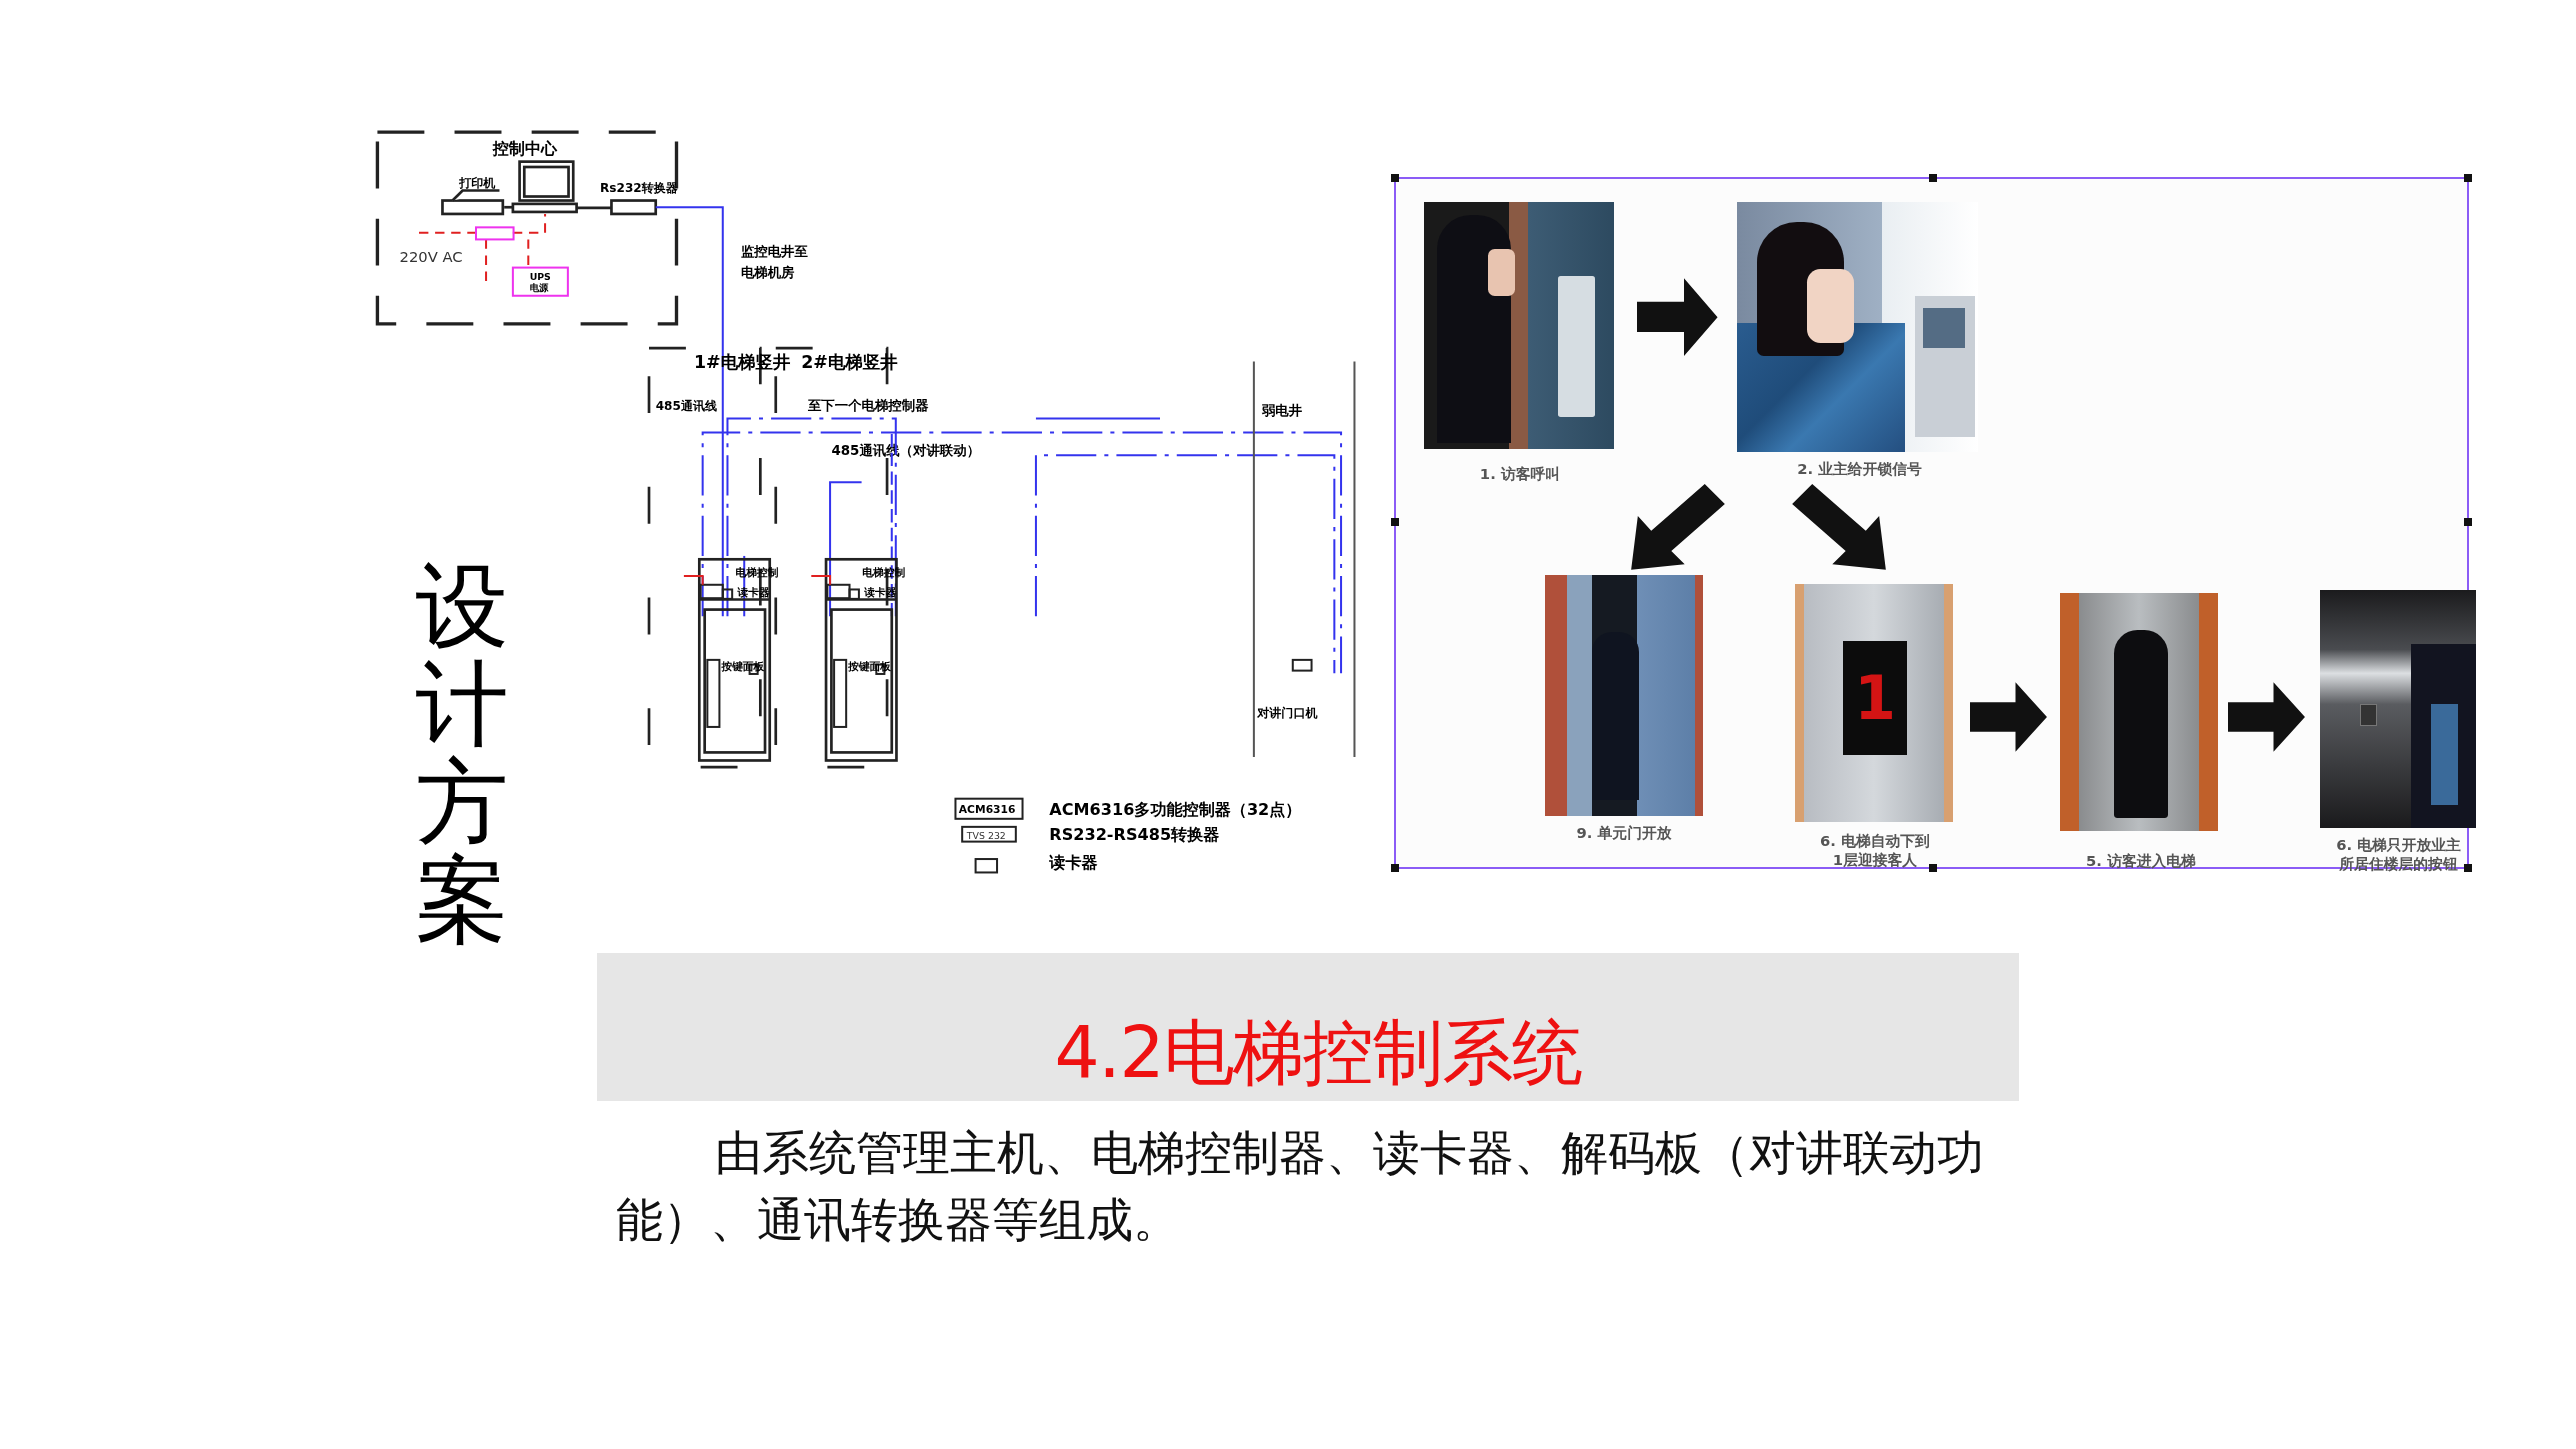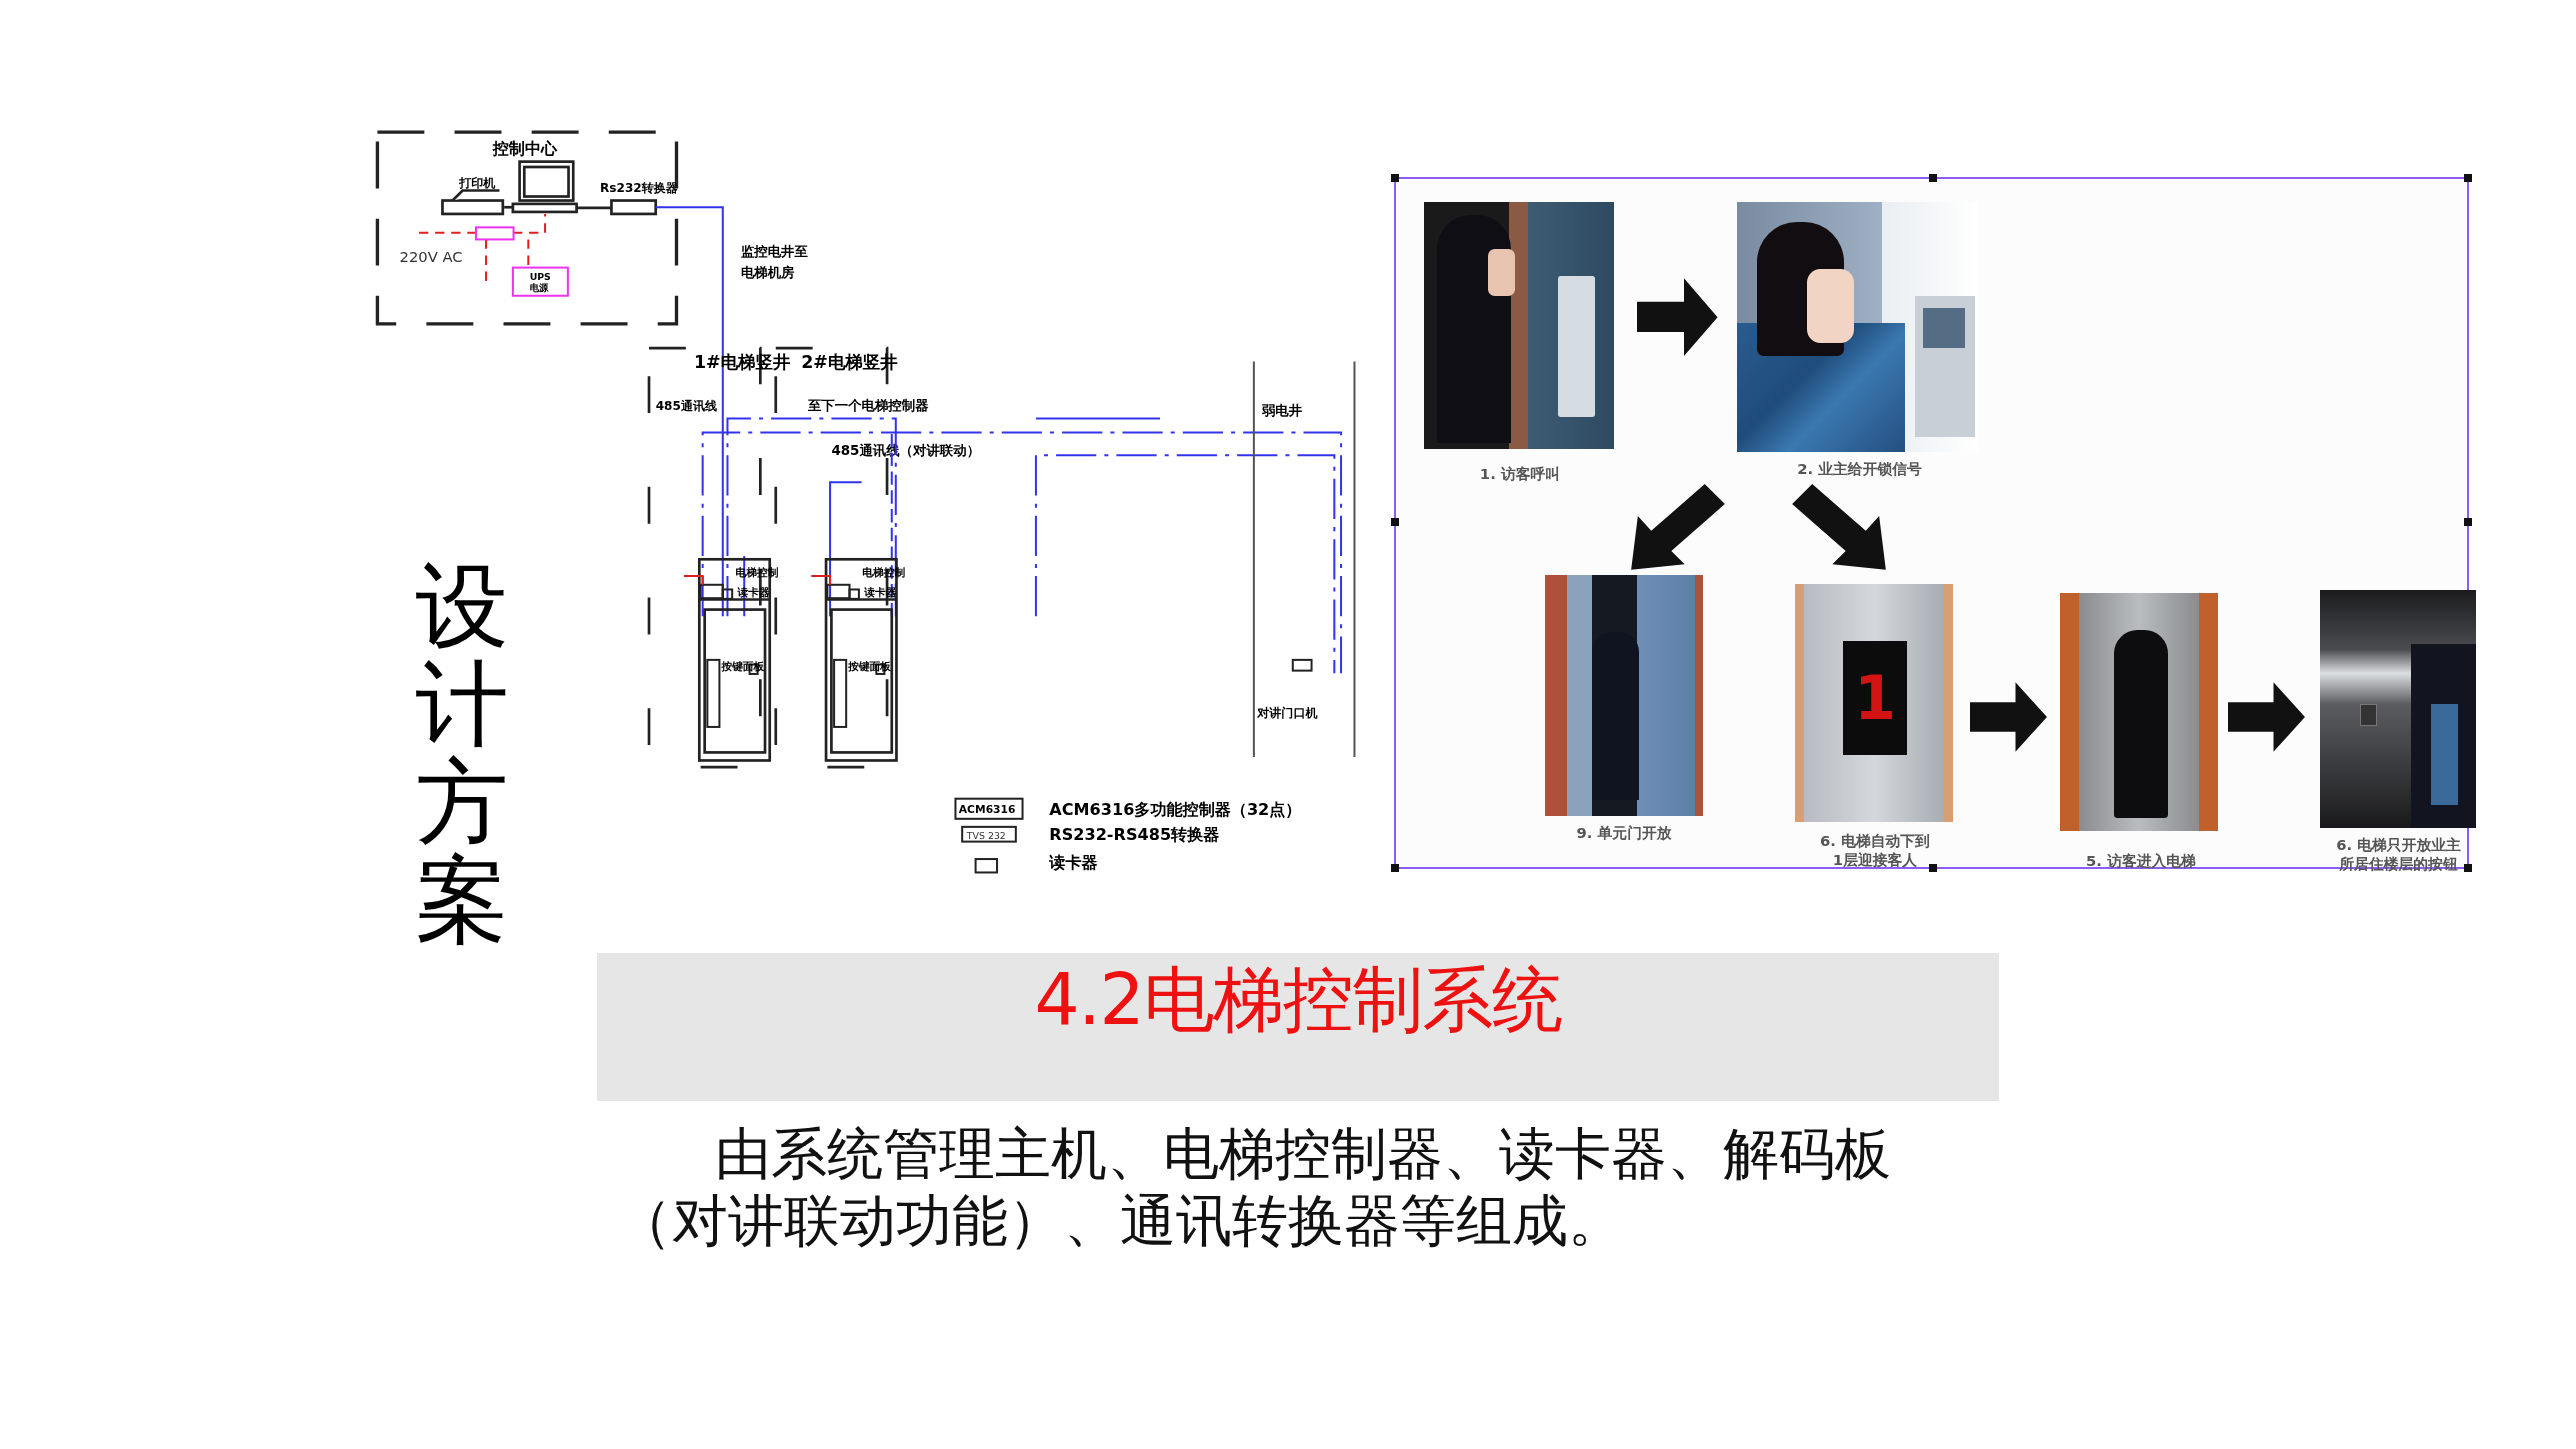--- a/index.html
+++ b/index.html
@@ -12,23 +12,23 @@
   .diagram { left:362px; top:113px; width:1026px; height:792px; }
   .diagram svg { width:100%; height:100%; }
   .dlabel { font-family:"DejaVu Sans", sans-serif; font-weight:bold; fill:#000; }
   .flow { left:1394px; top:177px; width:1075px; height:692px; background:#fcfcfc;
           border:2px solid #8b5cf6; box-sizing:border-box; }
   .handle { position:absolute; width:8px; height:8px; background:#111; }
   .photo { position:absolute; overflow:hidden; }
   .cap { position:absolute; font-size:14.8px; font-weight:bold; color:#555; text-align:center; line-height:19px; }
   .arrow { position:absolute; }
   .titlebar { left:597px; top:953px; width:1402px; height:148px; background:#e6e6e6;
-              display:flex; align-items:flex-start; justify-content:center; }
+              display:flex; align-items:flex-end; justify-content:center;padding-left:20px; }
   .titlebar span { font-size:71px; color:#ee1111; font-family:"DejaVu Sans", sans-serif; letter-spacing:-1.3px; }
-  .body-text { left:616px; top:1120px; width:1375px; font-size:56px; line-height:67px; color:#111; }
+  .body-text { left:616px; top:1120px; width:1375px; font-size:47px; line-height:67px; color:#111;font-family:Liberation Serif, serif; }
   .body-text p { margin:0; text-indent:99px; }
 </style>
 </head>
 <body>
 
 <div class="abs vtitle">
   <span>设</span>
   <span>计</span>
   <span>方</span>
   <span>案</span>

